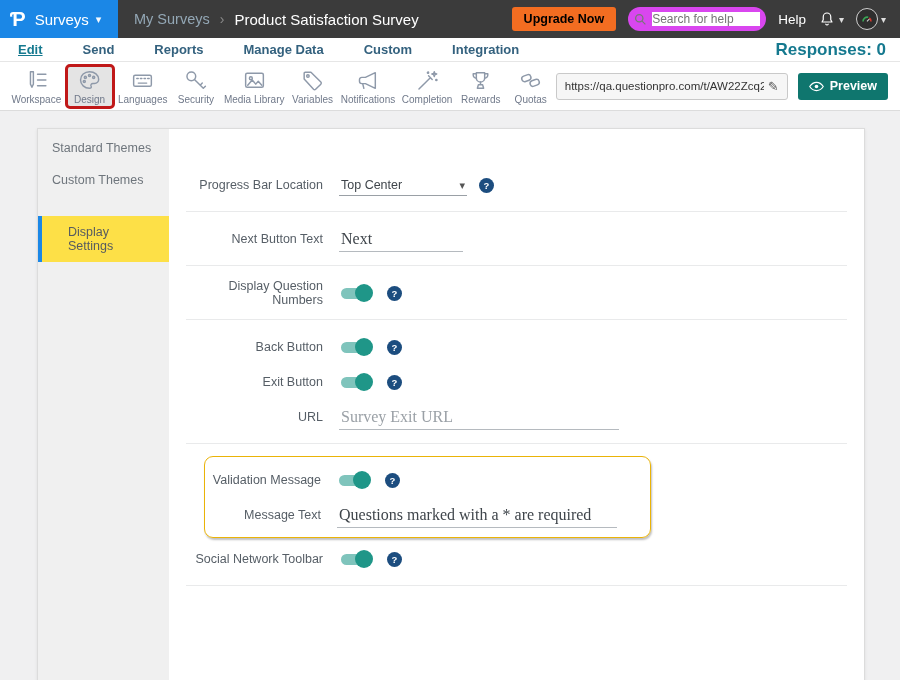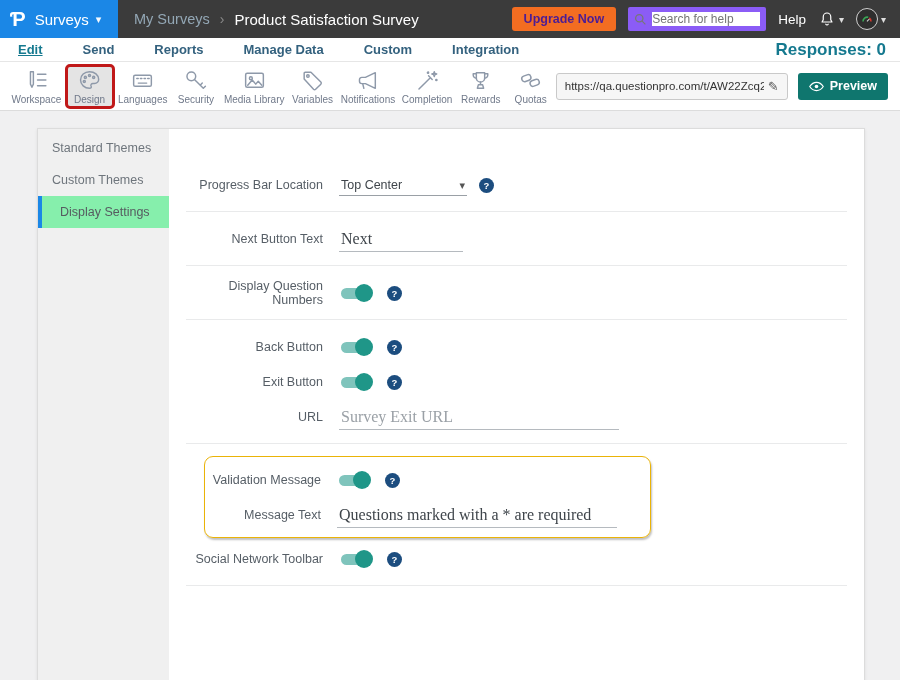--- a/index.html
+++ b/index.html
@@ -10,22 +10,22 @@
   .topbar { height:38px; background:#3b3b3b; display:flex; align-items:center; color:#fff; }
   .logo-area { height:38px; width:118px; background:#1b87e6; display:flex; align-items:center; padding:0 10px; cursor:pointer; flex:none; }
   .logo-glyph { font-size:20px; font-weight:bold; margin-right:9px; }
   .product-menu { font-size:15px; }
   .menu-caret { font-size:11px; margin-left:7px; opacity:.95; }
   .breadcrumb { display:flex; align-items:center; margin-left:16px; white-space:nowrap; }
   .crumb-parent { color:#93a7b5; font-size:14.5px; }
   .crumb-sep { color:#8a8a8a; margin:0 10px; font-size:14px; }
   .crumb-title { color:#fff; font-size:15px; }
   .topbar-right { margin-left:auto; display:flex; align-items:center; gap:12px; padding-right:14px; }
-  .upgrade-btn { background:#f36d21; color:#4c1d95; border:none; border-radius:3px; font-weight:bold; font-size:12.5px; padding:5px 12px; cursor:pointer; font-family:inherit; }
-  .search-box { background:#8b5cf6; border-radius:2px; height:24px; width:138px; display:flex; align-items:center; padding:0 6px; gap:5px; }
+  .upgrade-btn { background:#f36d21; color:#000000; border:none; border-radius:3px; font-weight:bold; font-size:12.5px; padding:5px 12px; cursor:pointer; font-family:inherit; }
+  .search-box { background:#d946ef; border-radius:12px; height:24px; width:138px; display:flex; align-items:center; padding:0 6px; gap:5px; }
   .search-box input { border:none; outline:none; width:100%; font-size:12px; color:#444; font-family:inherit; }
   .help-label { font-size:13.5px; cursor:pointer; }
   .icon-wrap { display:flex; align-items:center; gap:3px; cursor:pointer; }
   .small-caret { font-size:10px; color:#ddd; }
   .avatar { width:22px; height:22px; border-radius:50%; background:#2e2e2e; border:1.5px solid #cfcfcf; display:flex; align-items:center; justify-content:center; }
 
   
   .navbar { height:24px; background:#fff; display:flex; align-items:center; padding:0 14px 0 18px; border-bottom:1px solid #e6e6e6; }
   .nav-item { font-size:13px; font-weight:bold; color:#33617e; margin-right:40px; cursor:pointer; text-decoration:none; }
   .nav-item.active { color:#15798f; text-decoration:underline; }
@@ -42,21 +42,21 @@
   .url-field input { flex:1; border:none; outline:none; background:transparent; font-size:11.5px; color:#333; font-family:inherit; }
   .pencil-btn { border:none; background:transparent; cursor:pointer; font-size:13px; color:#555; padding:0 4px; }
   .pencil-btn::after { content:"✎"; }
   .preview-btn { background:#0f766e; color:#fff; border:none; border-radius:3px; height:27px; padding:0 11px; font-size:12.5px; font-weight:bold; display:flex; align-items:center; gap:6px; cursor:pointer; font-family:inherit; }
 
   
   .page { padding-top:17px; }
   .panel { width:828px; height:617px; margin-left:37px; background:#fff; border:1px solid #dcdcdc; box-shadow:0 1px 3px rgba(0,0,0,.08); display:flex; overflow:hidden; }
   .side { width:131px; background:#f0f0f0; flex:none; padding-top:3px; }
   .side-item { padding:9px 14px; font-size:12.5px; color:#6e757c; cursor:pointer; }
-  .side-item.active { background:#86efac; border-left:4px solid #1b87e6; padding-left:18px; color:#565b60; }
+  .side-item.active { background:#fde047; border-left:4px solid #1b87e6; padding-left:26px; color:#565b60;margin-top:20px; }
 
   .content { flex:1; padding:41px 17px 0 17px; }
   .row { display:flex; align-items:center; min-height:30px; margin-bottom:5px; }
   .row-label { width:137px; text-align:right; margin-right:16px; font-size:12.5px; color:#565e66; flex:none; }
   .divider { border-top:1px solid #e9eaeb; margin:11px 0 12px 0; }
 
   .select-like { width:128px; border-bottom:1px solid #9aa0a6; display:flex; align-items:center; justify-content:space-between; padding:3px 2px; cursor:pointer; }
   .select-value { font-size:12.5px; color:#3f454b; }
   .select-caret::after { content:"▾"; font-size:11px; color:#555; }
 

